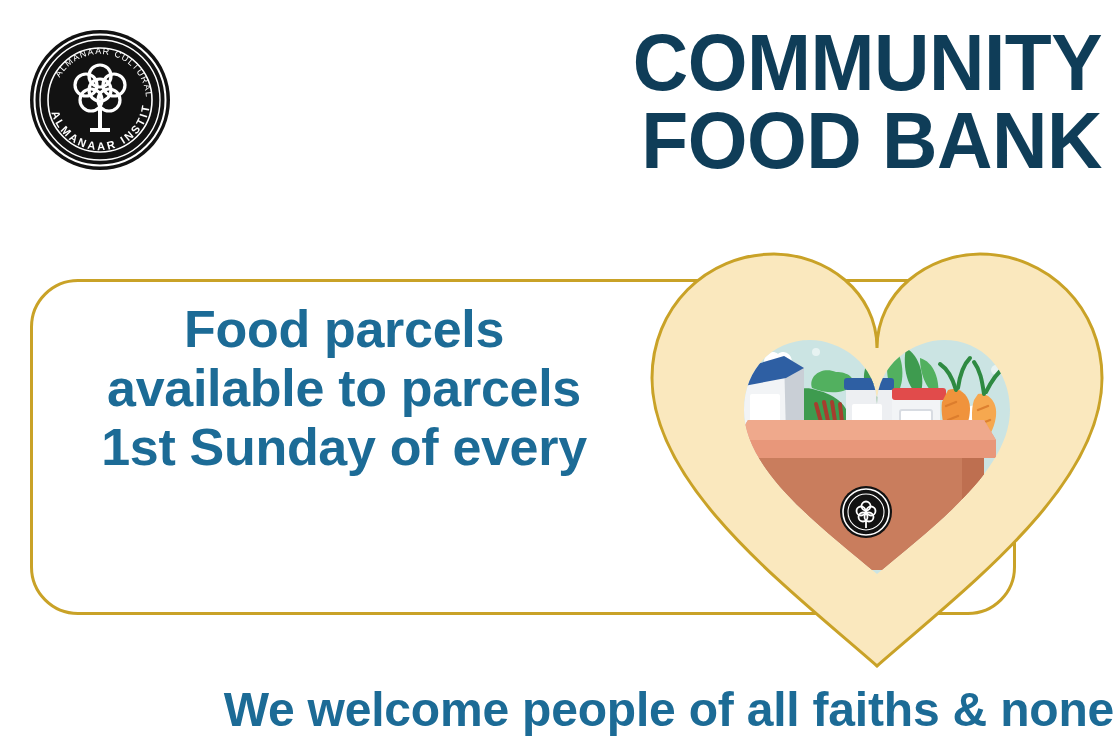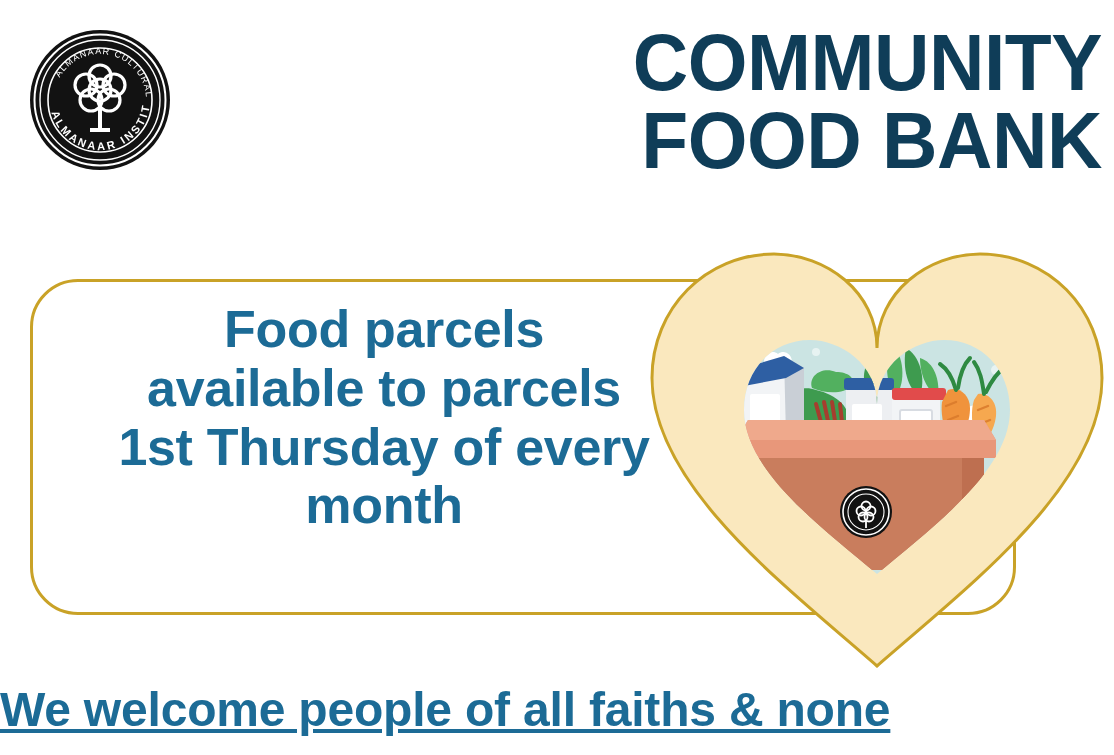--- a/index.html
+++ b/index.html
@@ -53,45 +53,43 @@
     position:absolute;
     left:34px;top:300px;
     width:620px;
     text-align:center;
     color:#1C6B96;
     font-family:"Liberation Sans Narrow","Liberation Sans",sans-serif;
     font-weight:bold;
     font-size:52px;
     line-height:1.13;
     letter-spacing:-0.3px;
-    padding-left:40px;
   }
   #callout-text span{display:block;white-space:nowrap;}
 
   
   #heart-wrap{
     position:absolute;
     left:640px;top:244px;
     width:474px;height:430px;
   }
   #heart-wrap svg{display:block;width:474px;height:430px;}
 
   
   #footer{
     position:absolute;
     left:0;top:686px;width:1114px;
-    text-align:left;
+    text-align:right;
     color:#1C6B96;
     font-family:"Liberation Sans Narrow","Liberation Sans",sans-serif;
     font-weight:bold;
     font-size:48px;
     line-height:1;
     letter-spacing:-0.2px;
     white-space:nowrap;
-    text-decoration:underline;
   }
 </style>
 </head>
 <body>
 
 <div id="poster">
 
   <div id="logo">
     <svg viewBox="0 0 144 144" xmlns="http://www.w3.org/2000/svg">
       <defs>
@@ -130,22 +128,21 @@
   <div id="title">
     <span class="tline">COMMUNITY</span>
     <span class="tline">FOOD BANK</span>
   </div>
 
   <div id="callout"></div>
 
   <div id="callout-text">
     <span>Food parcels</span>
     <span>available to parcels</span>
-    <span>1st Thursday of every</span>
-    <span>month</span>
+    <span>1st Sunday of every</span>
   </div>
 
   <div id="heart-wrap">
     <svg viewBox="0 0 474 430" xmlns="http://www.w3.org/2000/svg">
       <defs>
         <clipPath id="innerClip">
           <path d="M 237,160
                    C 237,120 200,96 170,96
                    C 132,96 104,126 104,166
                    C 104,226 180,282 237,330

